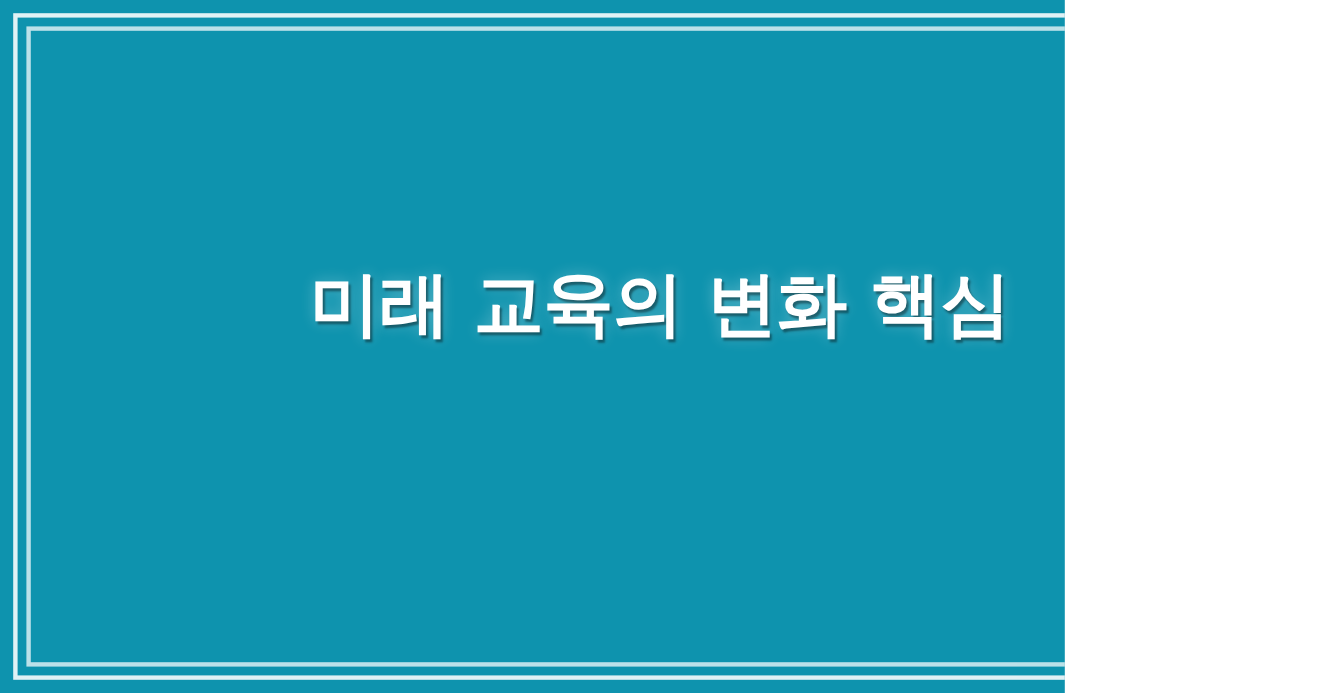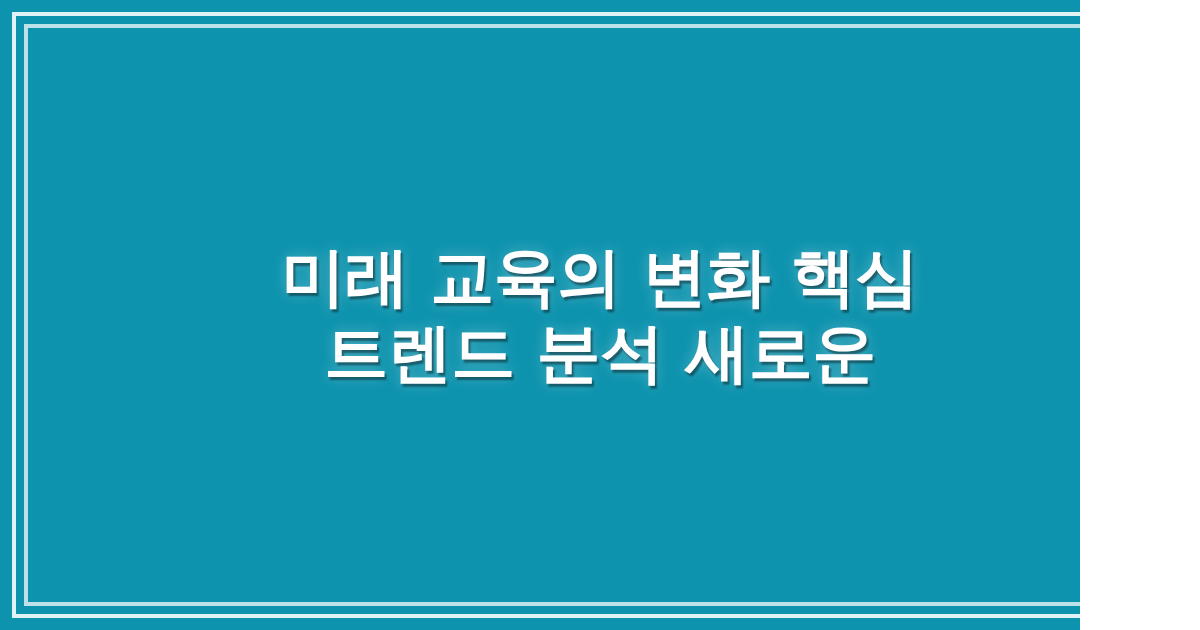--- a/index.html
+++ b/index.html
@@ -4,21 +4,21 @@
 <title>미래 교육의 변화 핵심 트렌드 분석 새로운 학습 패러다임</title>
 <style>
   html, body {
     margin: 0;
     padding: 0;
     background: #ffffff;
   }
 
   #canvas {
     position: relative;
-    width: 1080px;
+    width: 968px;
     height: 630px;
     overflow: hidden;
     background-color: #0e93ae;
     font-family: "DejaVu Sans", "Liberation Sans", sans-serif;
     box-sizing: border-box;
   }
 
   
   .frame {
     position: absolute;
@@ -86,17 +86,17 @@
 
 <div id="canvas">
 
   <div class="frame frame-outer"></div>
 
   <div class="frame frame-inner"></div>
 
   <div class="title-wrap">
     <h1 class="title">
       <span class="title-line">미래 교육의 변화 핵심</span><br>
-      <span class="title-line">트렌드 분석 새로운</span><br>
+      <br>
     </h1>
   </div>
 
 </div>
 
 </body></html>

